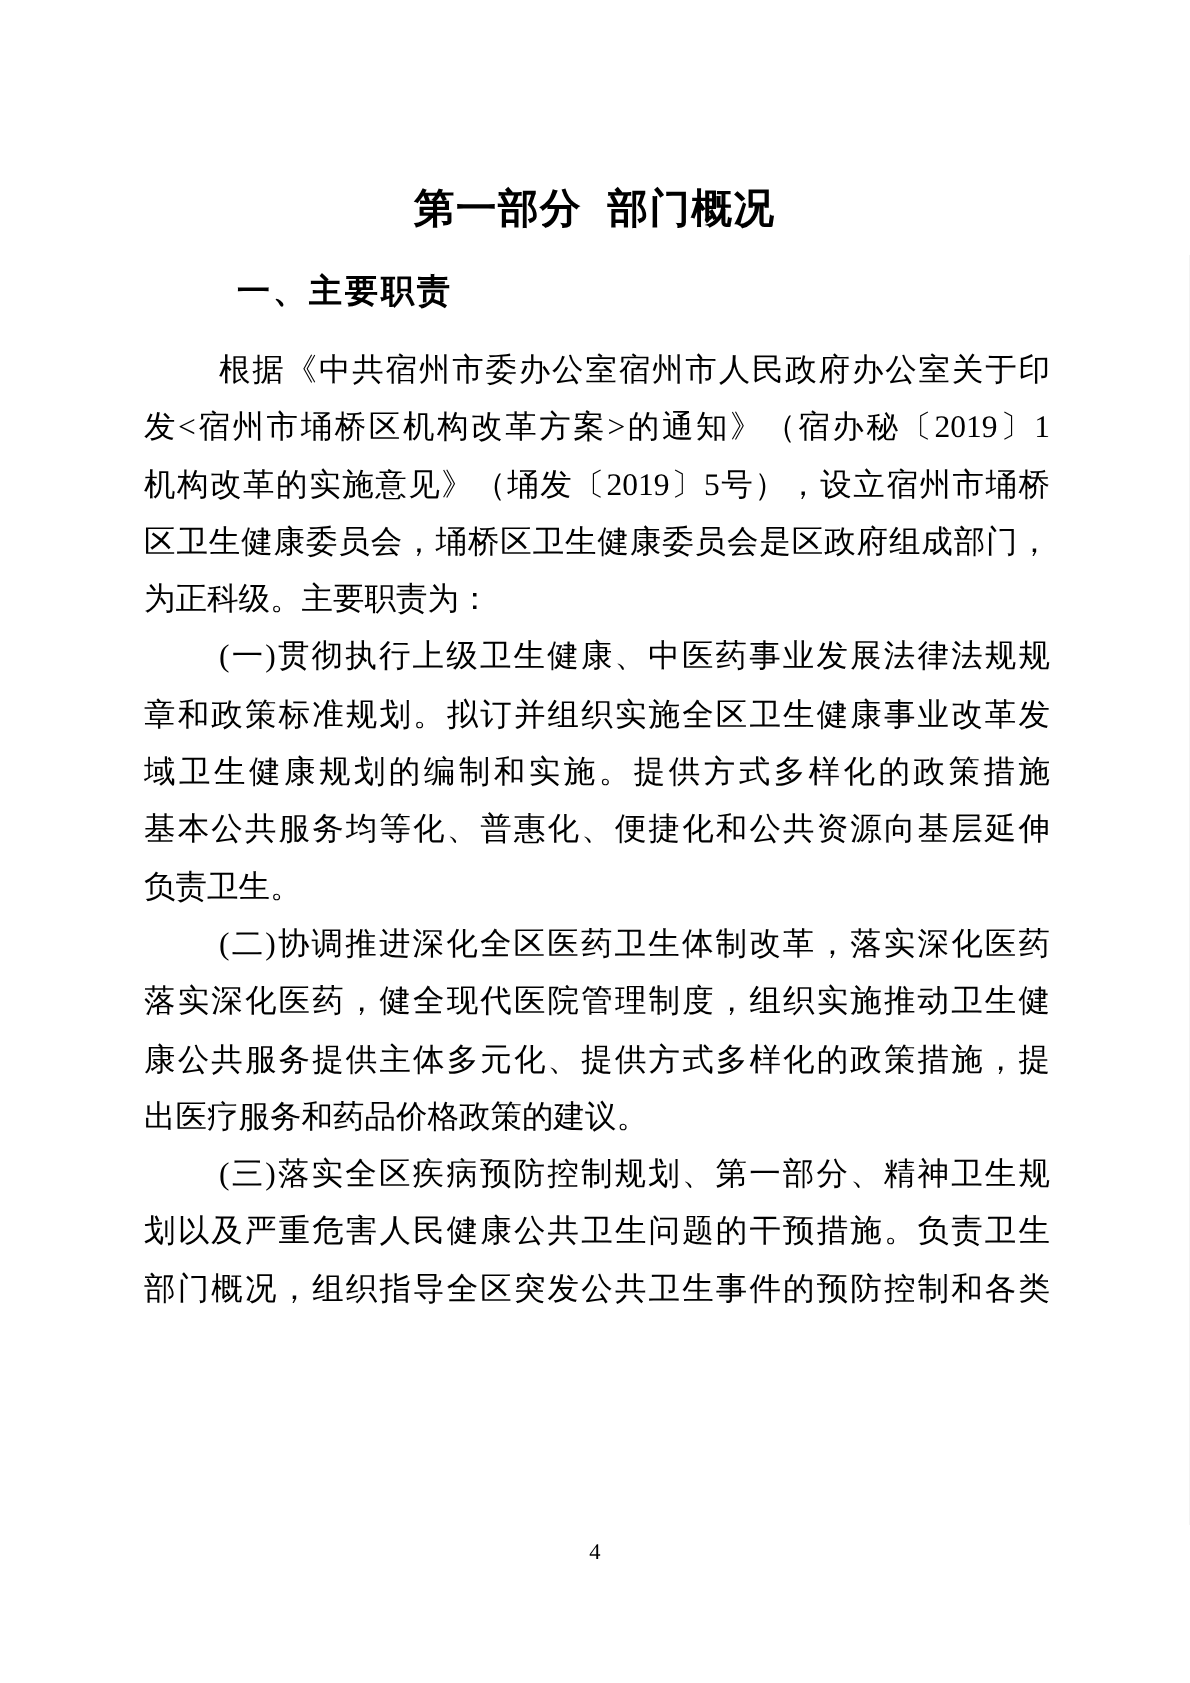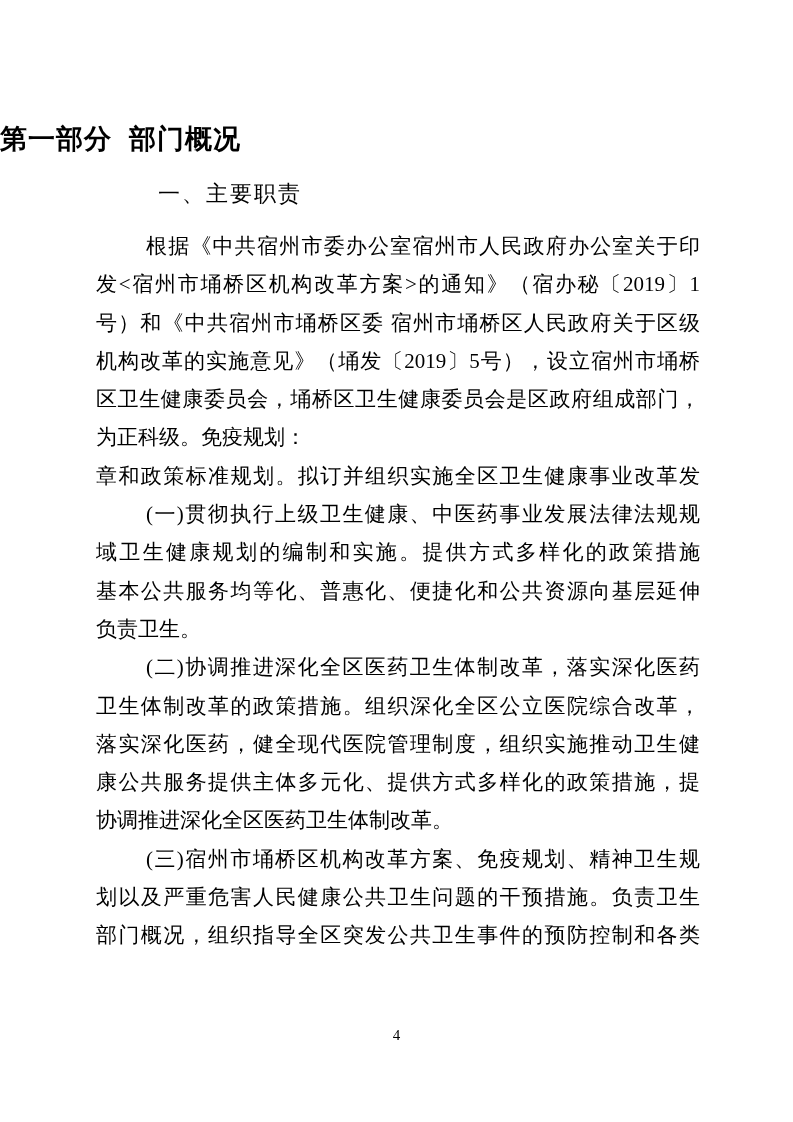--- a/index.html
+++ b/index.html
@@ -9,32 +9,33 @@
     width: 793px;
     height: 1122px;
     margin: 0 auto;
     background: #ffffff;
     color: #000000;
     overflow: hidden;
     font-family: "Liberation Serif", serif;
   }
   .doc-title {
     margin-top: 121px;
+    text-align: center;
     font-family: "Liberation Sans", sans-serif;
     font-weight: 700;
     font-size: 27px;
     line-height: 36px;
     letter-spacing: 1px;
     white-space: pre;
   }
   .doc-heading {
     margin-top: 22px;
     margin-left: 158px;
     font-family: "Liberation Sans", sans-serif;
-    font-weight: 400;
+    font-weight: 700;
     font-size: 22px;
     line-height: 30px;
     letter-spacing: 2px;
   }
   .doc-body {
     margin-top: 18px;
     margin-left: 96px;
     width: 604px;
     font-size: 21px;
     line-height: 38.3px;
@@ -68,41 +69,39 @@
 <div class="page">
 
   <div class="doc-title">第一部分  部门概况</div>
 
   <div class="doc-heading">一、主要职责</div>
 
   <div class="doc-body">
       <div class="para">
         <div class="line first">根据《中共宿州市委办公室宿州市人民政府办公室关于印</div>
         <div class="line">发&lt;宿州市埇桥区机构改革方案&gt;的通知》（宿办秘〔2019〕1</div>
-        <div class="line">号）和《中共宿州市埇桥区委 宿州市埇桥区人民政府关于区级</div>
         <div class="line">机构改革的实施意见》（埇发〔2019〕5号），设立宿州市埇桥</div>
         <div class="line">区卫生健康委员会，埇桥区卫生健康委员会是区政府组成部门，</div>
-        <div class="line nofill">为正科级。免疫规划：</div>
+        <div class="line nofill">为正科级。主要职责为：</div>
       </div>
       <div class="para">
+        <div class="line first">(一)贯彻执行上级卫生健康、中医药事业发展法律法规规</div>
         <div class="line">章和政策标准规划。拟订并组织实施全区卫生健康事业改革发</div>
-        <div class="line first">(一)贯彻执行上级卫生健康、中医药事业发展法律法规规</div>
         <div class="line">域卫生健康规划的编制和实施。提供方式多样化的政策措施</div>
         <div class="line">基本公共服务均等化、普惠化、便捷化和公共资源向基层延伸</div>
         <div class="line nofill">负责卫生。</div>
       </div>
       <div class="para">
         <div class="line first">(二)协调推进深化全区医药卫生体制改革，落实深化医药</div>
-        <div class="line">卫生体制改革的政策措施。组织深化全区公立医院综合改革，</div>
         <div class="line">落实深化医药，健全现代医院管理制度，组织实施推动卫生健</div>
         <div class="line">康公共服务提供主体多元化、提供方式多样化的政策措施，提</div>
-        <div class="line nofill">协调推进深化全区医药卫生体制改革。</div>
+        <div class="line nofill">出医疗服务和药品价格政策的建议。</div>
       </div>
       <div class="para">
-        <div class="line first">(三)宿州市埇桥区机构改革方案、免疫规划、精神卫生规</div>
+        <div class="line first">(三)落实全区疾病预防控制规划、第一部分、精神卫生规</div>
         <div class="line">划以及严重危害人民健康公共卫生问题的干预措施。负责卫生</div>
         <div class="line">部门概况，组织指导全区突发公共卫生事件的预防控制和各类</div>
       </div>
     </div>
 
   <div class="page-footer">4</div>
 
 </div>
 
 </body></html>

